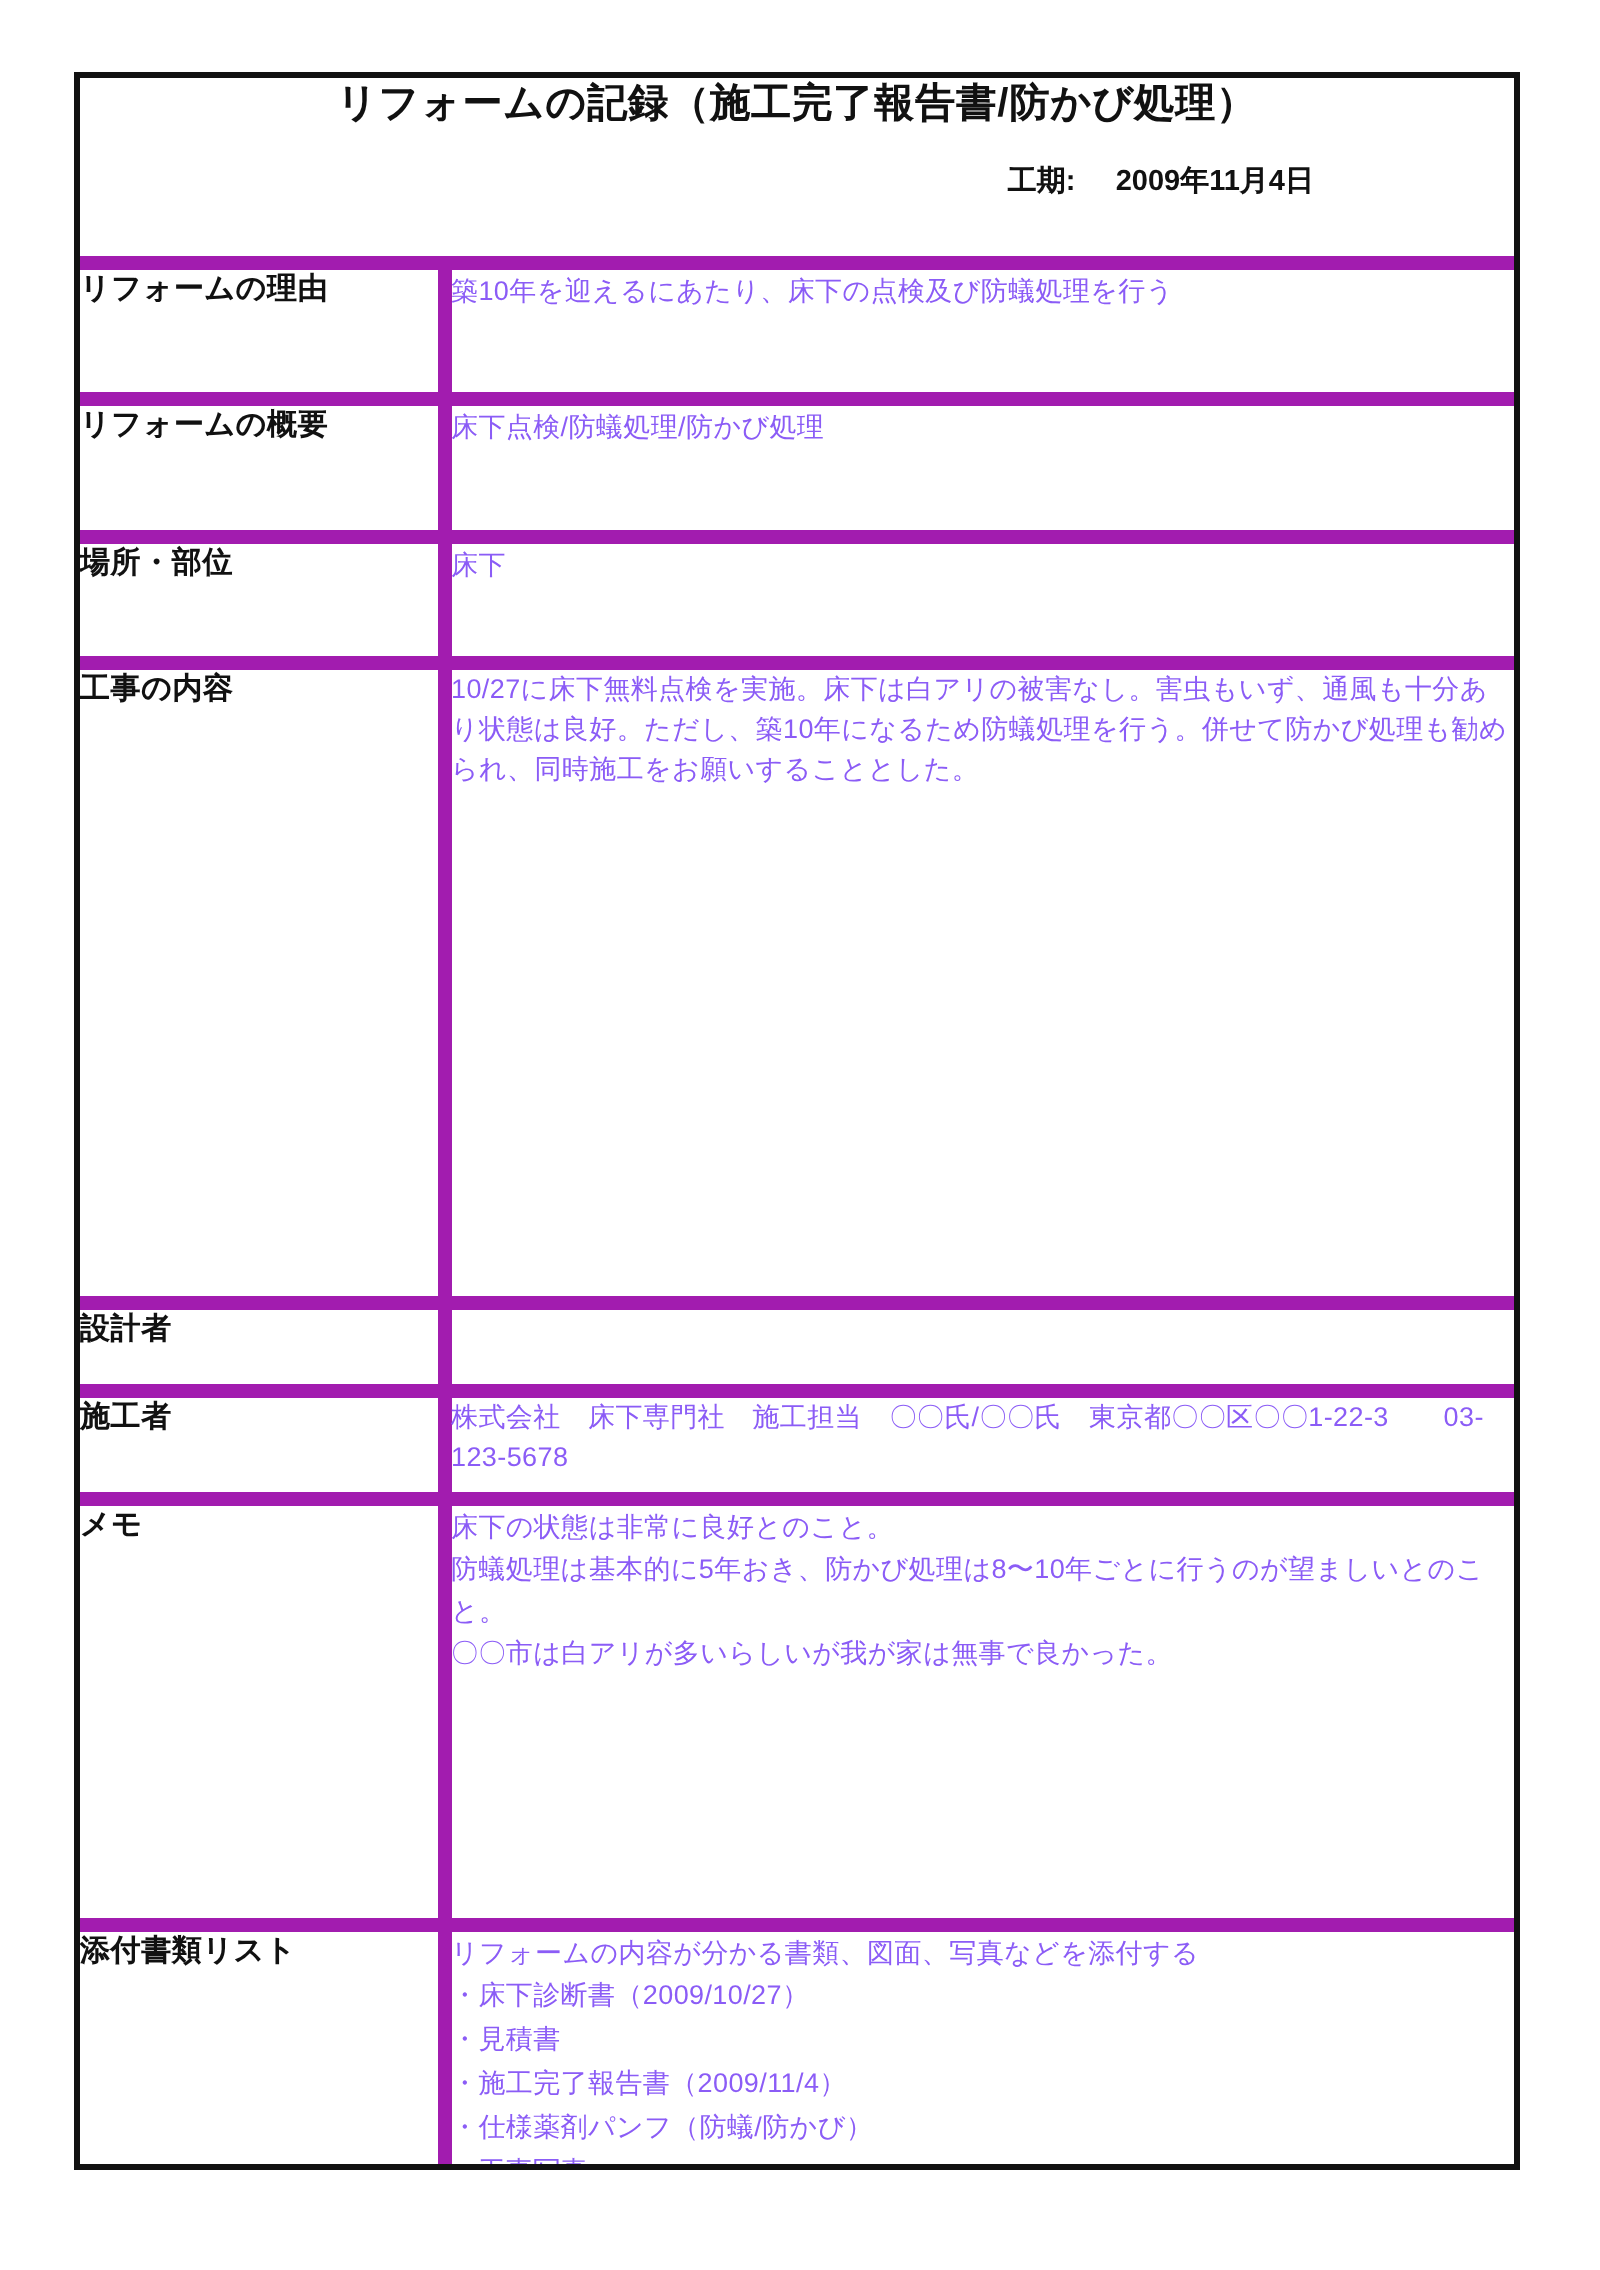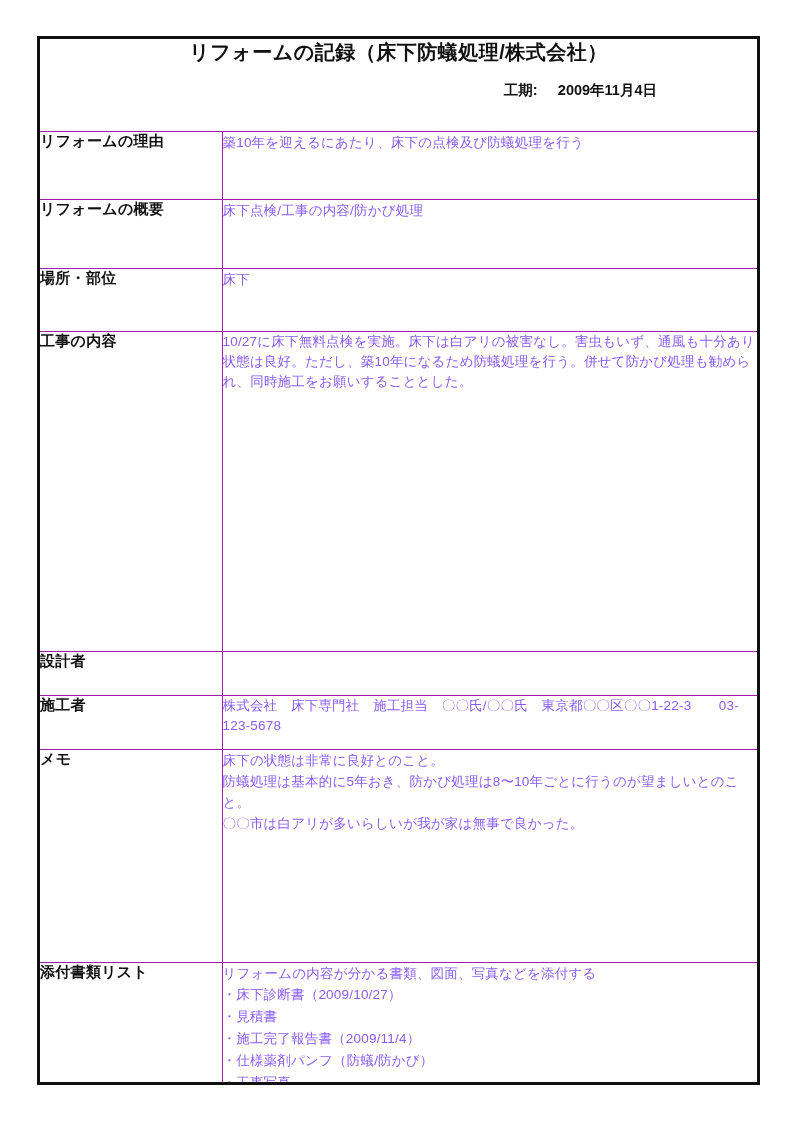--- a/index.html
+++ b/index.html
@@ -28,21 +28,21 @@
   }
 
   table.record {
     width: 100%;
     height: 100%;
     border-collapse: collapse;
     table-layout: fixed;
   }
 
   table.record td {
-    border: 1px solid #a21caf;
+    border: 7px solid #a21caf;
     padding: 0;
     vertical-align: top;
   }
 
   
   table.record tr:first-child td { border-top: none; }
   table.record tr:last-child td { border-bottom: none; }
   table.record td:first-child { border-left: none; }
   table.record td:last-child { border-right: none; }
 
@@ -119,33 +119,33 @@
 
 <div class="sheet">
   <table class="record">
     <colgroup>
       <col class="col-label">
       <col>
     </colgroup>
     <tbody>
       <tr class="r-title">
         <td class="title-cell" colspan="2">
-          <div class="doc-title">リフォームの記録（床下防蟻処理/株式会社）</div>
+          <div class="doc-title">リフォームの記録（施工完了報告書/防かび処理）</div>
           <div class="term-line"><span>工期:</span>&nbsp;&nbsp;&nbsp;&nbsp;&nbsp;<span>2009年11月4日</span></div>
         </td>
       </tr>
 
       <tr class="r-reason">
         <td class="label-cell label-top">リフォームの理由</td>
         <td class="value-cell">築10年を迎えるにあたり、床下の点検及び防蟻処理を行う</td>
       </tr>
 
       <tr class="r-summary">
         <td class="label-cell label-top">リフォームの概要</td>
-        <td class="value-cell">床下点検/工事の内容/防かび処理</td>
+        <td class="value-cell">床下点検/防蟻処理/防かび処理</td>
       </tr>
 
       <tr class="r-place">
         <td class="label-cell label-top">場所・部位</td>
         <td class="value-cell">床下</td>
       </tr>
 
       <tr class="r-work">
         <td class="label-cell label-middle">工事の内容</td>
         <td class="value-cell tight">10/27に床下無料点検を実施。床下は白アリの被害なし。害虫もいず、通風も十分あり状態は良好。ただし、築10年になるため防蟻処理を行う。併せて防かび処理も勧められ、同時施工をお願いすることとした。</td>

